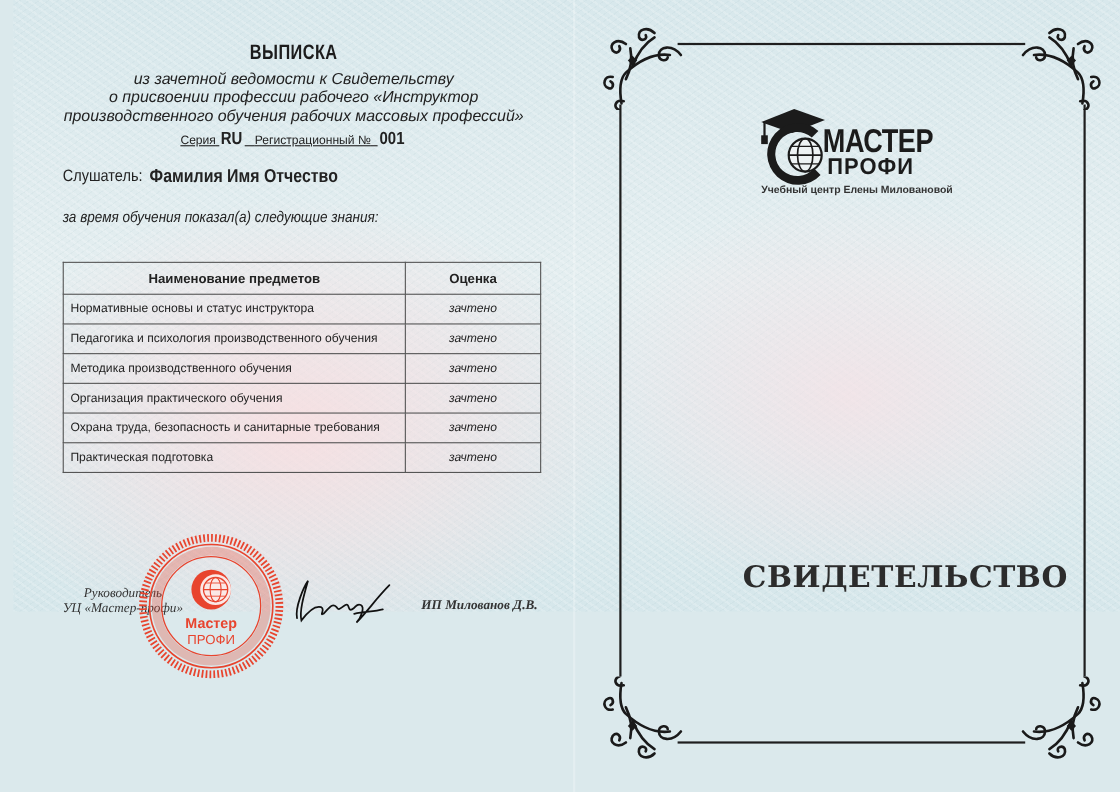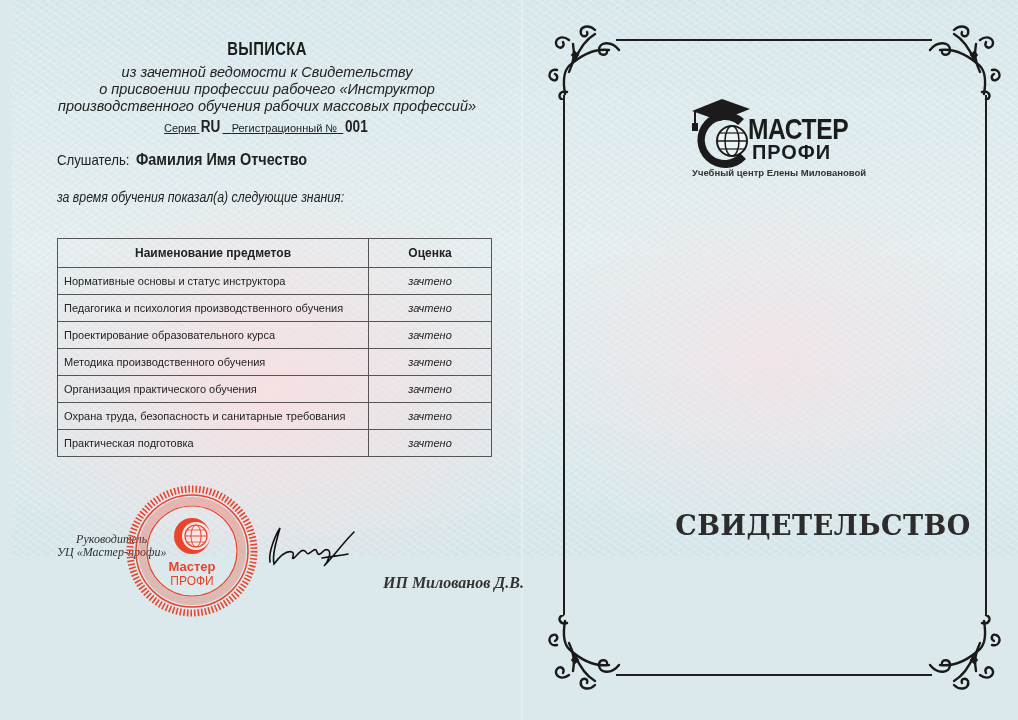--- a/index.html
+++ b/index.html
@@ -27,21 +27,21 @@
   .shown{position:absolute;left:45px;top:189px;font-size:14px;font-style:italic;color:#222;
     transform:scaleX(0.88);transform-origin:left;}
   table.grades{position:absolute;left:45px;top:222px;width:435px;border-collapse:collapse;
     font-size:11px;color:#222;margin-top:16px;}
   table.grades td,table.grades th{border:1px solid #555;height:26px;padding:0 6px;}
   table.grades th{font-weight:bold;font-size:12px;height:28px;}
   table.grades td.g{text-align:center;font-style:italic;width:110px;}
   .sig-role{position:absolute;left:45px;top:533px;font-family:"Liberation Serif",serif;font-style:italic;
     font-size:12px;line-height:13px;color:#333;text-align:center;}
   .sig-name{position:absolute;left:371px;top:543px;font-family:"Liberation Serif",serif;font-style:italic;
-    font-weight:bold;font-size:16px;color:#333;margin-top:31px;}
+    font-weight:bold;font-size:12px;color:#333;}
   .signature{position:absolute;left:250px;top:522px;}
   .stamp{position:absolute;left:113px;top:484px;width:134px;height:134px;}
   
   .frame-line{position:absolute;background:#1e1e1e;}
   .corner{position:absolute;width:90px;height:90px;}
   .logo{position:absolute;left:676px;top:97px;width:200px;height:80px;}
   .logo-main{position:absolute;left:736px;top:112px;font-weight:bold;font-size:30px;color:#1b1b1b;
     transform:scaleX(0.82);transform-origin:left;letter-spacing:-0.5px;}
   .logo-sub{position:absolute;left:740px;top:140px;font-weight:bold;font-size:21px;color:#1b1b1b;
     letter-spacing:1px;transform:scaleX(0.95);transform-origin:left;}
@@ -84,24 +84,20 @@
     <tbody>
       <tr>
           <td>Нормативные основы и статус инструктора</td>
           <td class="g">зачтено</td>
         </tr>
       <tr>
           <td>Педагогика и психология производственного обучения</td>
           <td class="g">зачтено</td>
         </tr>
       <tr>
-          <td>Проектирование образовательного курса</td>
-          <td class="g">зачтено</td>
-        </tr>
-      <tr>
           <td>Методика производственного обучения</td>
           <td class="g">зачтено</td>
         </tr>
       <tr>
           <td>Организация практического обучения</td>
           <td class="g">зачтено</td>
         </tr>
       <tr>
           <td>Охрана труда, безопасность и санитарные требования</td>
           <td class="g">зачтено</td>

